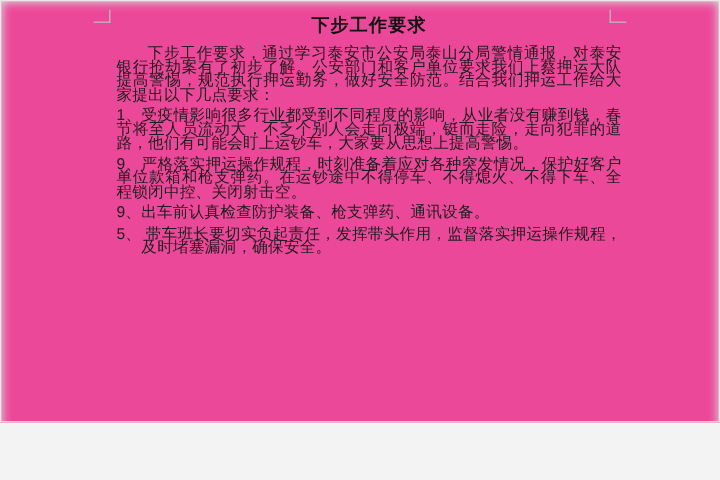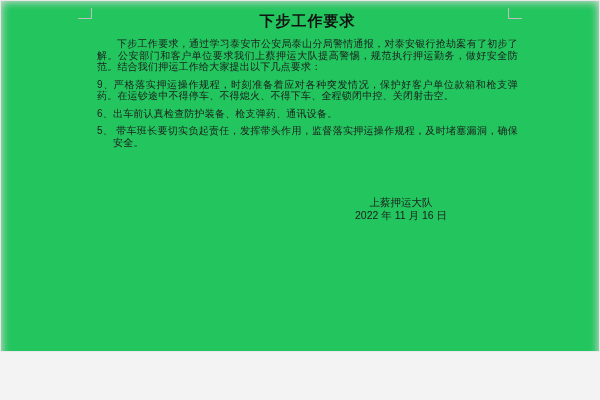--- a/index.html
+++ b/index.html
@@ -4,21 +4,21 @@
 <style>
   html,body{margin:0;padding:0;}
   body{
     width:600px;height:400px;
     background:#f3f3f3;
     font-family:"Liberation Sans","DejaVu Sans",sans-serif;
   }
   .page{
     position:relative;
     width:600px;height:352px;
-    background:#22c55e;
+    background:#ec4899;
     box-sizing:border-box;
     box-shadow:
       inset 0 0 0 1px #e9e9e9,
       inset 10px 0 8px -8px #d9d9d9,
       inset -10px 0 8px -8px #d9d9d9,
       inset 0 10px 8px -8px #d9d9d9;
     overflow:hidden;
   }
   
   .mark{
@@ -45,21 +45,21 @@
   h1.doc-title{
     margin:0 0 7px 0;
     text-align:center;
     font-size:15px;
     font-weight:bold;
     letter-spacing:1px;
     color:#111;
   }
   p.para{
     margin:6px 0 0 0;
-    font-size:10px;
+    font-size:13px;
     line-height:11.5px;
     letter-spacing:0.2px;
     text-align:justify;
     word-break:break-all;
   }
   p.intro{
     text-indent:2em;
     margin-top:0;
   }
   p.hanging{
@@ -83,27 +83,24 @@
 
   <span class="mark mark-left"></span>
   <span class="mark mark-right"></span>
 
   <div class="content">
 
     <h1 class="doc-title">下步工作要求</h1>
 
     <p class="para intro">下步工作要求，通过学习泰安市公安局泰山分局警情通报，对泰安银行抢劫案有了初步了解。公安部门和客户单位要求我们上蔡押运大队提高警惕，规范执行押运勤务，做好安全防范。结合我们押运工作给大家提出以下几点要求：</p>
 
+    <p class="para">1、受疫情影响很多行业都受到不同程度的影响，从业者没有赚到钱，春节将至人员流动大，不乏个别人会走向极端，铤而走险，走向犯罪的道路，他们有可能会盯上运钞车，大家要从思想上提高警惕。</p>
 
     <p class="para">9、严格落实押运操作规程，时刻准备着应对各种突发情况，保护好客户单位款箱和枪支弹药。在运钞途中不得停车、不得熄火、不得下车、全程锁闭中控、关闭射击空。</p>
 
 
-    <p class="para">6、出车前认真检查防护装备、枪支弹药、通讯设备。</p>
+    <p class="para">9、出车前认真检查防护装备、枪支弹药、通讯设备。</p>
 
     <p class="para hanging">5、 带车班长要切实负起责任，发挥带头作用，监督落实押运操作规程，及时堵塞漏洞，确保安全。</p>
 
-    <div class="signature">
-      <div>上蔡押运大队</div>
-      <div>2022 年 11 月 16 日</div>
-    </div>
 
   </div>
 </div>
 
 </body></html>

